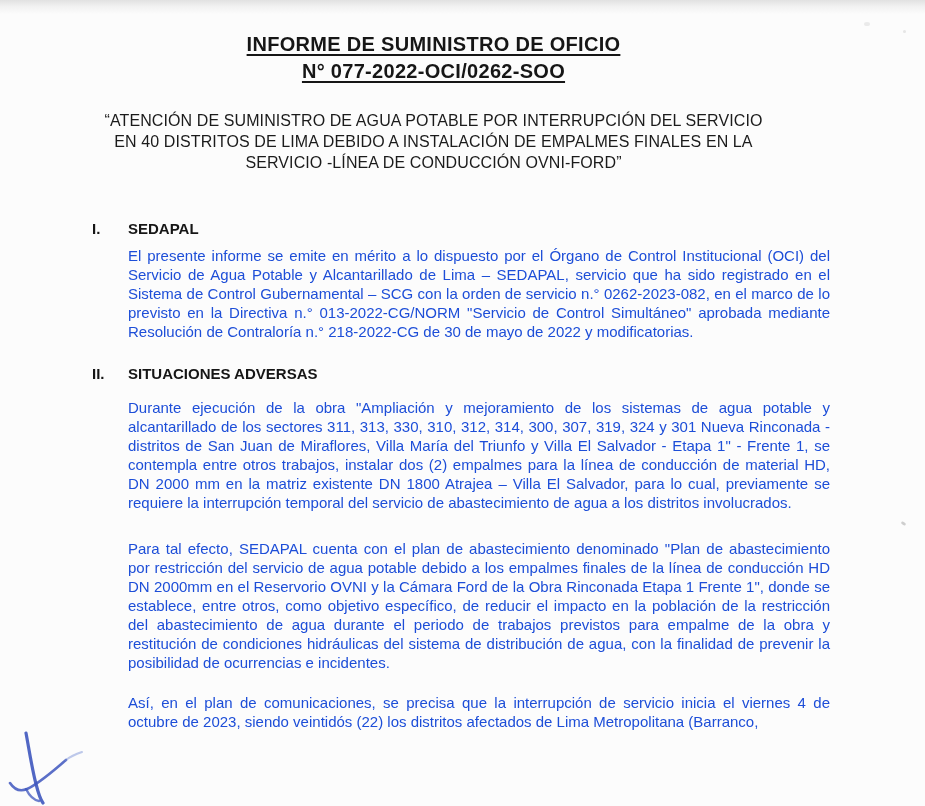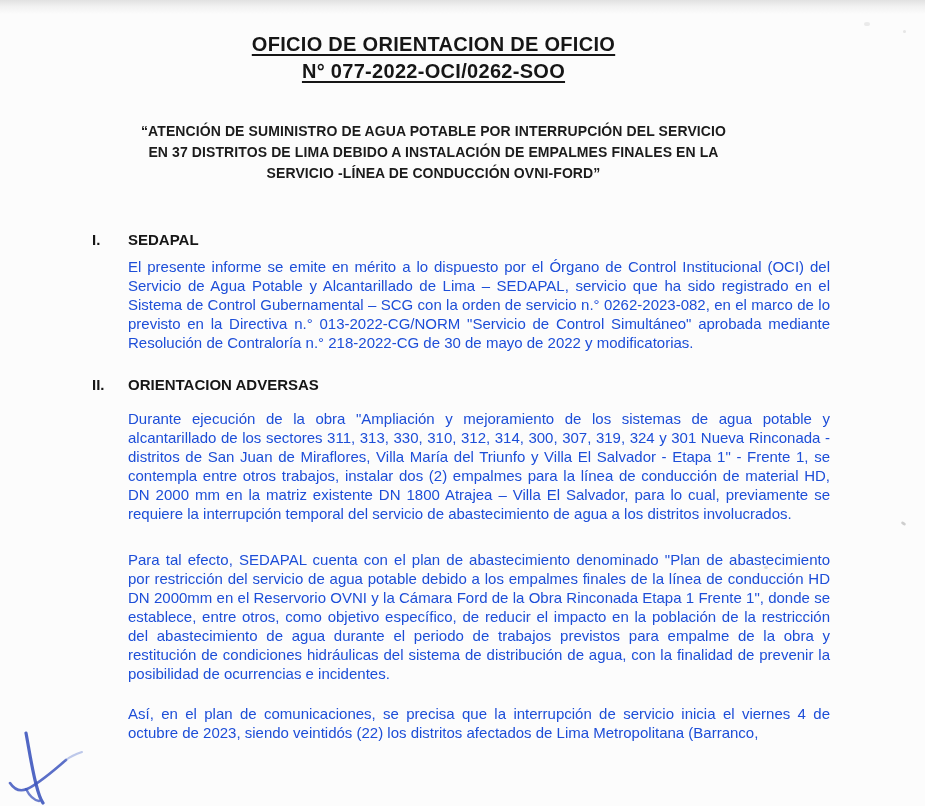--- a/index.html
+++ b/index.html
@@ -30,23 +30,23 @@
     font-size: 20px;
     font-weight: bold;
     line-height: 27px;
     letter-spacing: 0.3px;
     color: #161616;
     text-decoration: underline;
     text-decoration-thickness: 2px;
     text-underline-offset: 3px;
   }
   .subtitle {
-    margin-top: 36px;
-    font-size: 14px;
-    font-weight: bold;
+    margin-top: 25px;
+    font-size: 16px;
+    font-weight: normal;
     line-height: 21px;
     color: #1b1b1b;
     letter-spacing: 0.1px;
   }
   .section { margin: 0 95px 0 92px; }
   .section-origen { margin-top: 45px; }
   .section-situaciones { margin-top: 22px; }
   .sec-head {
     display: flex;
     font-size: 15px;
@@ -83,41 +83,41 @@
   .speck-c { left: 864px; top: 22px;  width: 6px; height: 4px; background: #dedede; opacity: .6; }
   .speck-d { left: 903px; top: 30px;  width: 3px; height: 3px; background: #cfcfcf; opacity: .5; }
 </style>
 </head>
 <body>
 
 <div class="page">
   <div class="top-edge"></div>
 
   <div class="header">
-    <div class="title-line">OFICIO DE ORIENTACION DE OFICIO</div>
+    <div class="title-line">INFORME DE SUMINISTRO DE OFICIO</div>
     <div class="title-line">N° 077-2022-OCI/0262-SOO</div>
     <div class="subtitle">
       <div>“ATENCIÓN DE SUMINISTRO DE AGUA POTABLE POR INTERRUPCIÓN DEL SERVICIO</div>
-      <div>EN 37 DISTRITOS DE LIMA DEBIDO A INSTALACIÓN DE EMPALMES FINALES EN LA</div>
+      <div>EN 40 DISTRITOS DE LIMA DEBIDO A INSTALACIÓN DE EMPALMES FINALES EN LA</div>
       <div>SERVICIO -LÍNEA DE CONDUCCIÓN OVNI-FORD”</div>
     </div>
   </div>
 
   <div class="section section-origen">
     <div class="sec-head">
       <span class="sec-num">I.</span>
       <span>SEDAPAL</span>
     </div>
     <p>El presente informe se emite en mérito a lo dispuesto por el Órgano de Control Institucional (OCI) del Servicio de Agua Potable y Alcantarillado de Lima – SEDAPAL, servicio que ha sido registrado en el Sistema de Control Gubernamental – SCG con la orden de servicio n.° 0262-2023-082, en el marco de lo previsto en la Directiva n.° 013-2022-CG/NORM "Servicio de Control Simultáneo" aprobada mediante Resolución de Contraloría n.° 218-2022-CG de 30 de mayo de 2022 y modificatorias.</p>
   </div>
 
   <div class="section section-situaciones">
     <div class="sec-head">
       <span class="sec-num">II.</span>
-      <span>ORIENTACION ADVERSAS</span>
+      <span>SITUACIONES ADVERSAS</span>
     </div>
     <p class="p-first">Durante ejecución de la obra "Ampliación y mejoramiento de los sistemas de agua potable y alcantarillado de los sectores 311, 313, 330, 310, 312, 314, 300, 307, 319, 324 y 301 Nueva Rinconada - distritos de San Juan de Miraflores, Villa María del Triunfo y Villa El Salvador - Etapa 1" - Frente 1, se contempla entre otros trabajos, instalar dos (2) empalmes para la línea de conducción de material HD, DN 2000 mm en la matriz existente DN 1800 Atrajea – Villa El Salvador, para lo cual, previamente se requiere la interrupción temporal del servicio de abastecimiento de agua a los distritos involucrados.</p>
     <p class="p-mid">Para tal efecto, SEDAPAL cuenta con el plan de abastecimiento denominado "Plan de abastecimiento por restricción del servicio de agua potable debido a los empalmes finales de la línea de conducción HD DN 2000mm en el Reservorio OVNI y la Cámara Ford de la Obra Rinconada Etapa 1 Frente 1", donde se establece, entre otros, como objetivo específico, de reducir el impacto en la población de la restricción del abastecimiento de agua durante el periodo de trabajos previstos para empalme de la obra y restitución de condiciones hidráulicas del sistema de distribución de agua, con la finalidad de prevenir la posibilidad de ocurrencias e incidentes.</p>
     <p class="p-last">Así, en el plan de comunicaciones, se precisa que la interrupción de servicio inicia el viernes 4 de octubre de 2023, siendo veintidós (22) los distritos afectados de Lima Metropolitana (Barranco,</p>
   </div>
 
   <svg class="pen-mark" viewBox="0 0 92 79" xmlns="http://www.w3.org/2000/svg" aria-hidden="true">
     <path d="M24 6 C27 22, 30 42, 34 57 C36 65, 38 72, 41 76" fill="none" stroke="#3e56be" stroke-width="3.2" stroke-linecap="round" opacity="0.9"></path>
     <path d="M8 56 C12 62, 18 65, 25 62 C38 56, 52 43, 64 33" fill="none" stroke="#3e56be" stroke-width="2.6" stroke-linecap="round" opacity="0.85"></path>
     <path d="M64 33 C69 29, 74 27, 80 25" fill="none" stroke="#7e93d8" stroke-width="2" stroke-linecap="round" opacity="0.5"></path>

